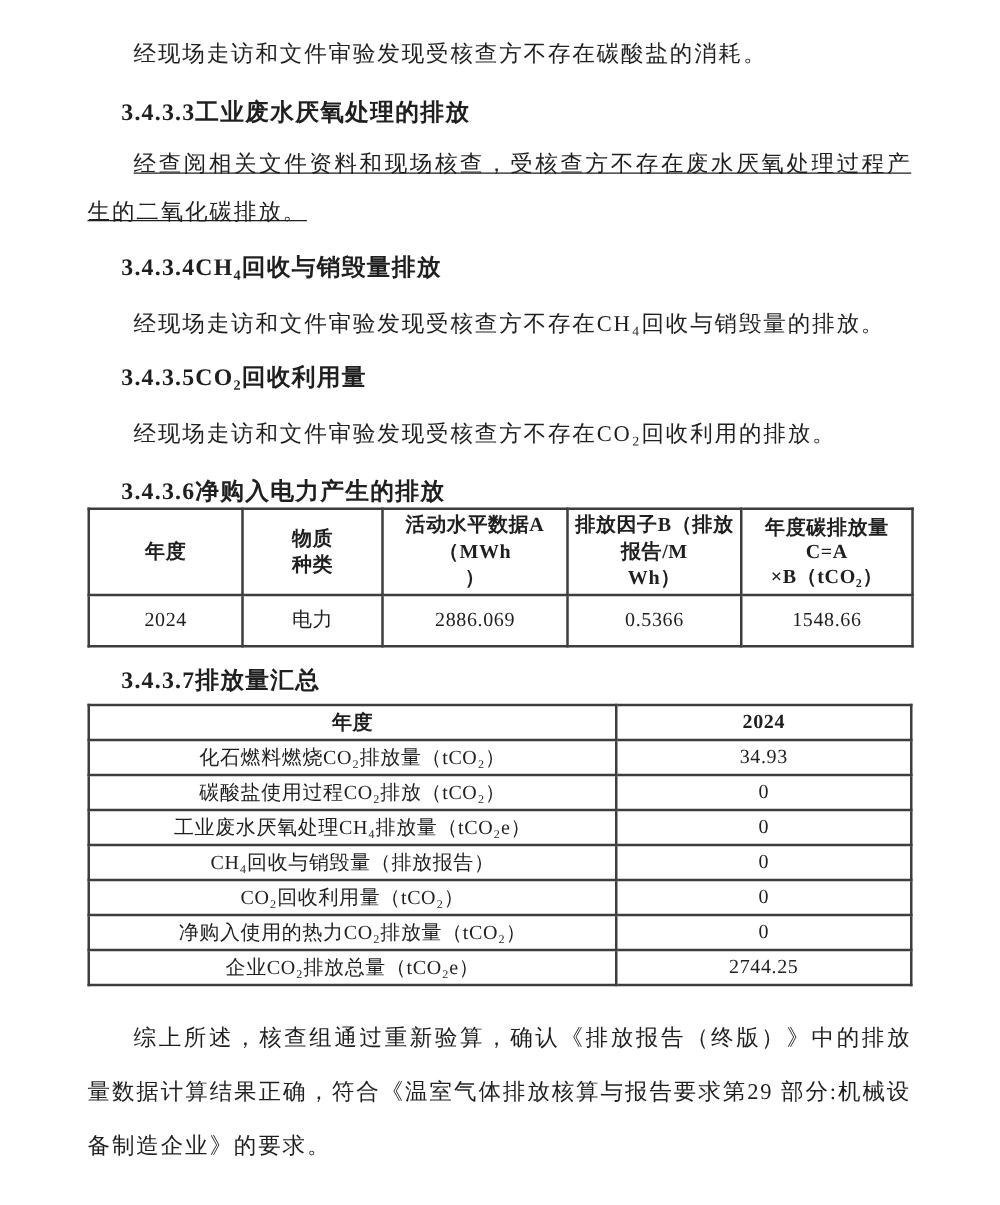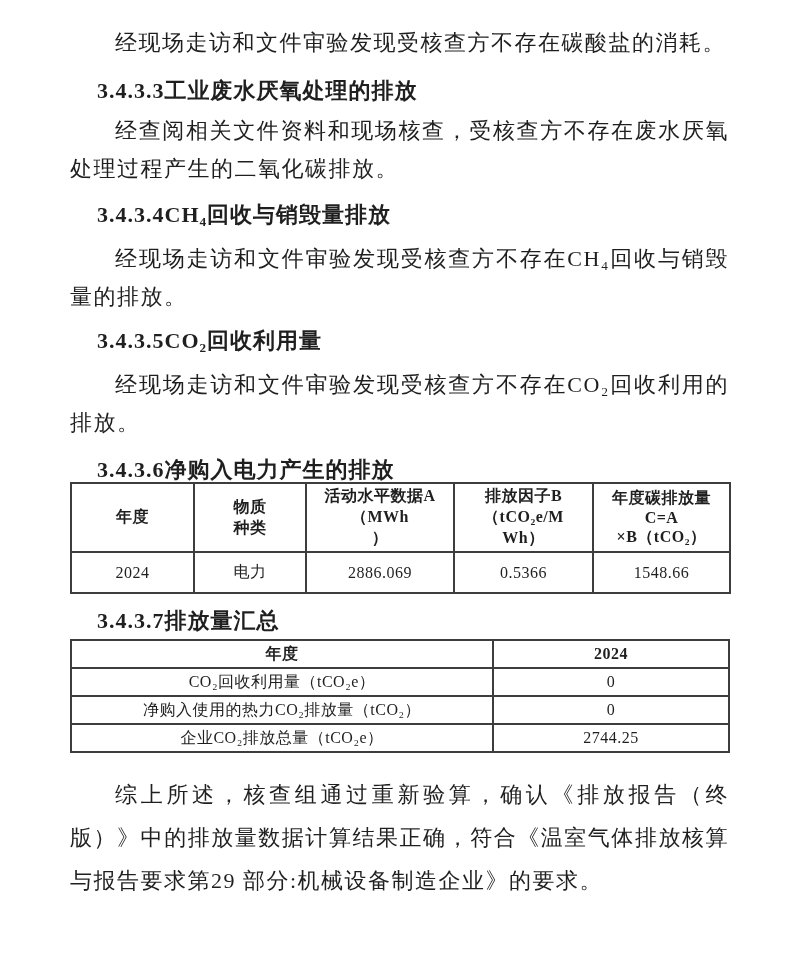--- a/index.html
+++ b/index.html
@@ -5,37 +5,37 @@
   * { box-sizing: border-box; margin: 0; padding: 0; }
   html, body { background: #ffffff; }
   body {
     width: 800px; height: 964px;
     font-family: "Liberation Serif", "DejaVu Serif", serif;
     color: #1f1f1f;
     padding: 22px 71px 0 70px;
     overflow: hidden;
   }
   p.body-para {
-    font-size: 22px;
+    font-size: 18px;
     line-height: 38px;
     letter-spacing: 1.5px;
     text-indent: 2.05em;
     text-align: justify;
     text-justify: inter-ideograph;
   }
   h3.doc-heading {
-    font-size: 22px;
+    font-size: 19px;
     line-height: 26px;
     font-weight: bold;
     letter-spacing: 1px;
     margin-left: 27px;
   }
   #p1 { margin-top: 2px; }
   #h-333 { margin-top: 16px; }
-  #p2 { margin-top: 8px; }
+  #p2 { margin-top: 8px; text-decoration: underline; }
   #h-334 { margin-top: 14px; }
   #p3 { margin-top: 12px; }
   #h-335 { margin-top: 12px; }
   #p4 { margin-top: 12px; }
   #h-336 { margin-top: 16px; line-height: 24px; }
   #h-337 { margin-top: 14px; }
   table {
     border-collapse: collapse;
     table-layout: fixed;
     width: 659px;
@@ -84,21 +84,21 @@
       <col style="width:139px">
       <col style="width:137px">
   </colgroup>
   <tbody>
       <tr>
     <th>年度</th>
     <th>物质
 种类</th>
     <th>活动水平数据A（MWh
 ）</th>
-    <th>排放因子B（tCO₂e/M
+    <th>排放因子B（排放报告/M
 Wh）</th>
     <th>年度碳排放量C=A
 ×B（tCO₂）</th>
   </tr>
   <tr>
     <td>2024</td>
     <td>电力</td>
     <td>2886.069</td>
     <td>0.5366</td>
     <td>1548.66</td>
@@ -112,21 +112,37 @@
   <colgroup>
     <col style="width:422px">
       <col style="width:236px">
   </colgroup>
   <tbody>
       <tr>
     <th>年度</th>
     <th>2024</th>
   </tr>
   <tr>
-    <td>CO₂回收利用量（tCO₂e）</td>
+    <td>化石燃料燃烧CO₂排放量（tCO₂）</td>
+    <td>34.93</td>
+  </tr>
+  <tr>
+    <td>碳酸盐使用过程CO₂排放（tCO₂）</td>
+    <td>0</td>
+  </tr>
+  <tr>
+    <td>工业废水厌氧处理CH₄排放量（tCO₂e）</td>
+    <td>0</td>
+  </tr>
+  <tr>
+    <td>CH₄回收与销毁量（排放报告）</td>
+    <td>0</td>
+  </tr>
+  <tr>
+    <td>CO₂回收利用量（tCO₂）</td>
     <td>0</td>
   </tr>
   <tr>
     <td>净购入使用的热力CO₂排放量（tCO₂）</td>
     <td>0</td>
   </tr>
   <tr>
     <td>企业CO₂排放总量（tCO₂e）</td>
     <td>2744.25</td>
   </tr>

